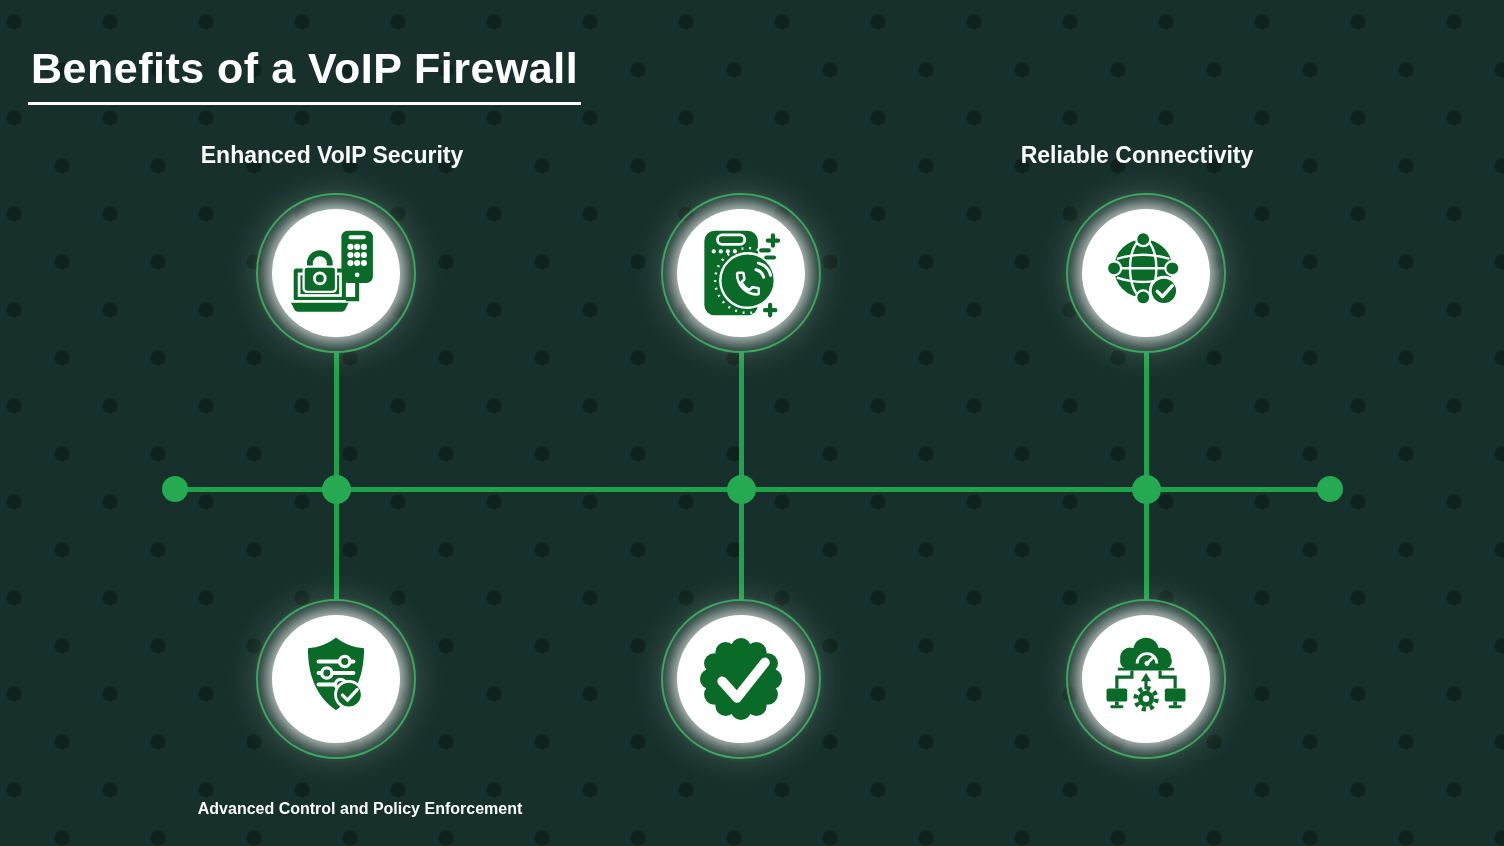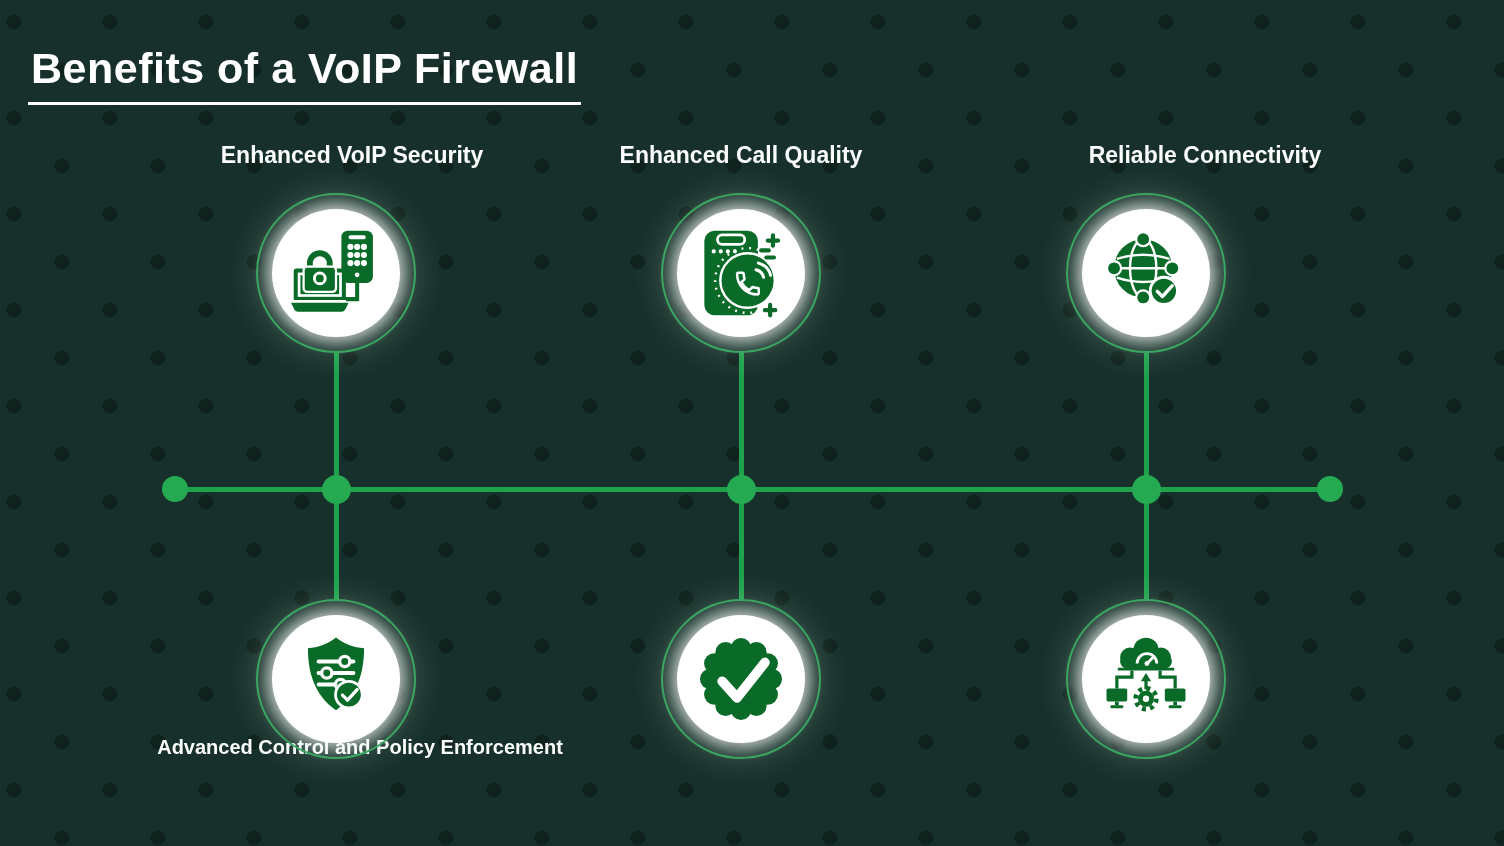--- a/index.html
+++ b/index.html
@@ -27,21 +27,21 @@
     color:#ffffff; font-size:43px; font-weight:700;
     letter-spacing:0.5px;
     padding:0 3px 9px 3px;
     border-bottom:3px solid #ffffff;
   }
   .label{
     position:absolute; transform:translateX(-50%);
     white-space:nowrap; color:#fbfdfc; font-weight:700;
   }
   .label-top{ top:142px; font-size:23px; }
-  .label-bottom{ top:736px; font-size:20px;text-align:right; }
+  .label-bottom{ top:800px; font-size:16px;text-align:right; }
   .timeline-line{
     position:absolute; left:175px; top:487px; width:1155px; height:5px;
     background:#1fa24c;
   }
   .connector{
     position:absolute; width:5px; background:#1fa24c;
   }
   .dot{
     position:absolute; border-radius:50%; background:#25aa52;
   }
@@ -77,21 +77,21 @@
   <div class="connector" style="left:1143.5px; top:491px; height:109px;"></div>
 
   <div class="timeline-line"></div>
 
   <div class="dot dot-end" style="left:162px;  top:476px;"></div>
   <div class="dot dot-node" style="left:321.5px;top:475px;"></div>
   <div class="dot dot-node" style="left:726.5px;top:475px;"></div>
   <div class="dot dot-node" style="left:1131.5px;top:475px;"></div>
   <div class="dot dot-end" style="left:1317px; top:476px;"></div>
 
-  <div class="label label-top" style="left:352px;">Enhanced VoIP Security</div>
+  <div class="label label-top" style="left:332px;">Enhanced VoIP Security</div>
   <div class="ring" style="left:256px; top:193px;"></div>
   <div class="disc" style="left:272px; top:209px;">
     <svg width="90" height="90" viewBox="0 0 100 100">
       <rect x="56" y="3" width="35" height="58" rx="7" fill="currentColor"></rect>
       <rect x="64" y="8" width="19" height="4.5" rx="2" fill="#fff"></rect>
       <g fill="#fff">
         <circle cx="66" cy="21" r="3.4"></circle>
           <circle cx="73.5" cy="21" r="3.4"></circle>
           <circle cx="81" cy="21" r="3.4"></circle>
         <circle cx="66" cy="30" r="3.4"></circle>
@@ -106,21 +106,20 @@
       <rect x="3" y="45" width="58" height="36" rx="3" fill="currentColor"></rect>
       <rect x="9" y="51" width="46" height="24" fill="none" stroke="#fff" stroke-width="3"></rect>
       <rect x="3" y="80" width="58" height="3" fill="#fff"></rect>
       <path d="M0 83 h64 l-4 8 q-1 2 -4 2 h-48 q-3 0 -4 -2 z" fill="currentColor"></path>
       <path d="M21 46 v-7 a11 11 0 0 1 22 0 v7" fill="none" stroke="currentColor" stroke-width="6.5"></path>
       <rect x="14" y="43" width="36" height="28" rx="4" fill="currentColor" stroke="#fff" stroke-width="2.5"></rect>
       <circle cx="32" cy="56" r="6" fill="none" stroke="#fff" stroke-width="3.2"></circle>
     </svg>
   </div>
 
-  <div class="label label-top" style="left:741px;">Enhanced Call Quality</div>
   <div class="ring" style="left:661px; top:193px;"></div>
   <div class="disc" style="left:677px; top:209px;">
     <svg width="94" height="94" viewBox="0 0 100 100">
       <rect x="11" y="5" width="57" height="90" rx="11" fill="currentColor"></rect>
       <rect x="25" y="9.5" width="29" height="10" rx="5" fill="none" stroke="#fff" stroke-width="3"></rect>
       <g fill="#fff">
         <circle cx="21" cy="27" r="2.2"></circle>
           <circle cx="28.5" cy="27" r="2.2"></circle>
         <circle cx="36" cy="27" r="2.2"></circle>
           <circle cx="43.5" cy="27" r="2.2"></circle>
@@ -134,21 +133,21 @@
       </g>
       <g stroke="currentColor" stroke-width="4.5" stroke-linecap="round" fill="none">
         <path d="M84 10 v11 M78.5 15.5 h11"></path>
         <path d="M71.5 26 h8"></path>
         <path d="M77 33.5 h8"></path>
         <path d="M81 84 v11 M75.5 89.5 h11"></path>
       </g>
     </svg>
   </div>
 
-  <div class="label label-top" style="left:1205px;">Reliable Connectivity</div>
+  <div class="label label-top" style="left:1137px;">Reliable Connectivity</div>
   <div class="ring" style="left:1066px; top:193px;"></div>
   <div class="disc" style="left:1082px; top:209px;">
     <svg width="94" height="94" viewBox="0 0 100 100">
       <circle cx="47" cy="45" r="31" fill="currentColor"></circle>
       <g stroke="#fff" stroke-width="2.6" fill="none">
         <ellipse cx="47" cy="45" rx="14" ry="31"></ellipse>
         <path d="M19 35 Q47 26 75 35"></path>
         <path d="M16 45 H78"></path>
         <path d="M19 55 Q47 64 75 55"></path>
       </g>

